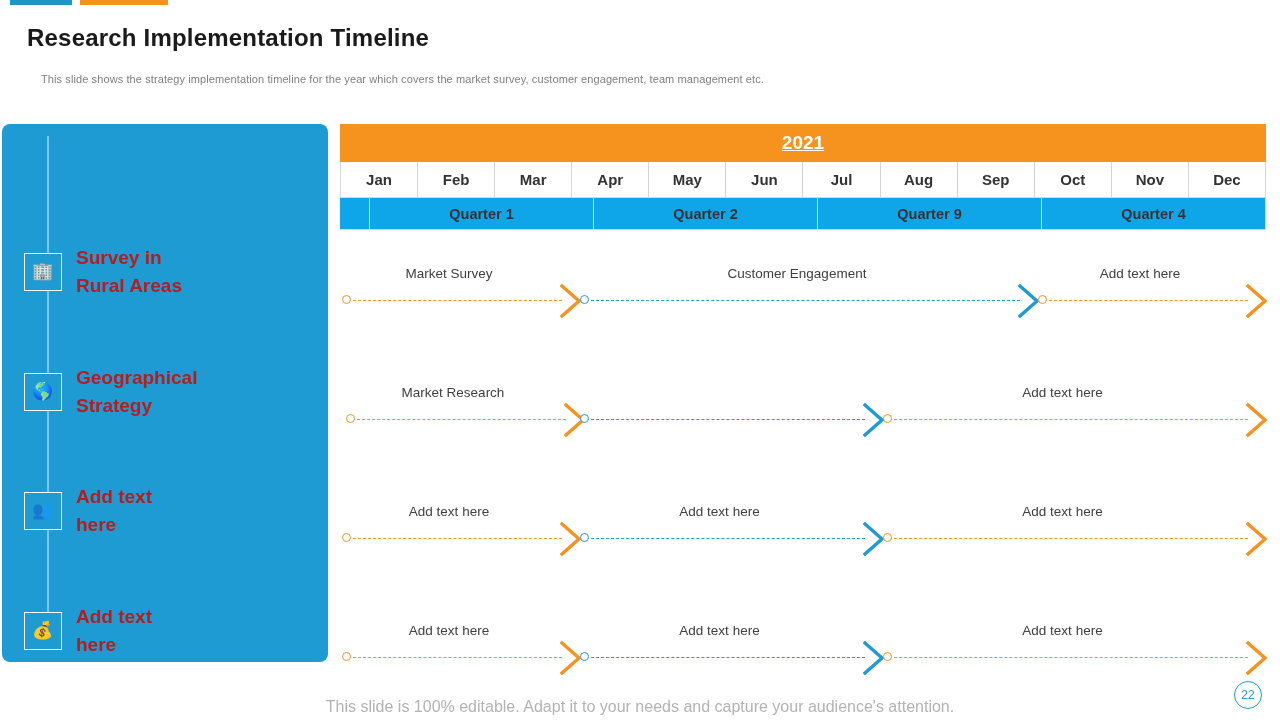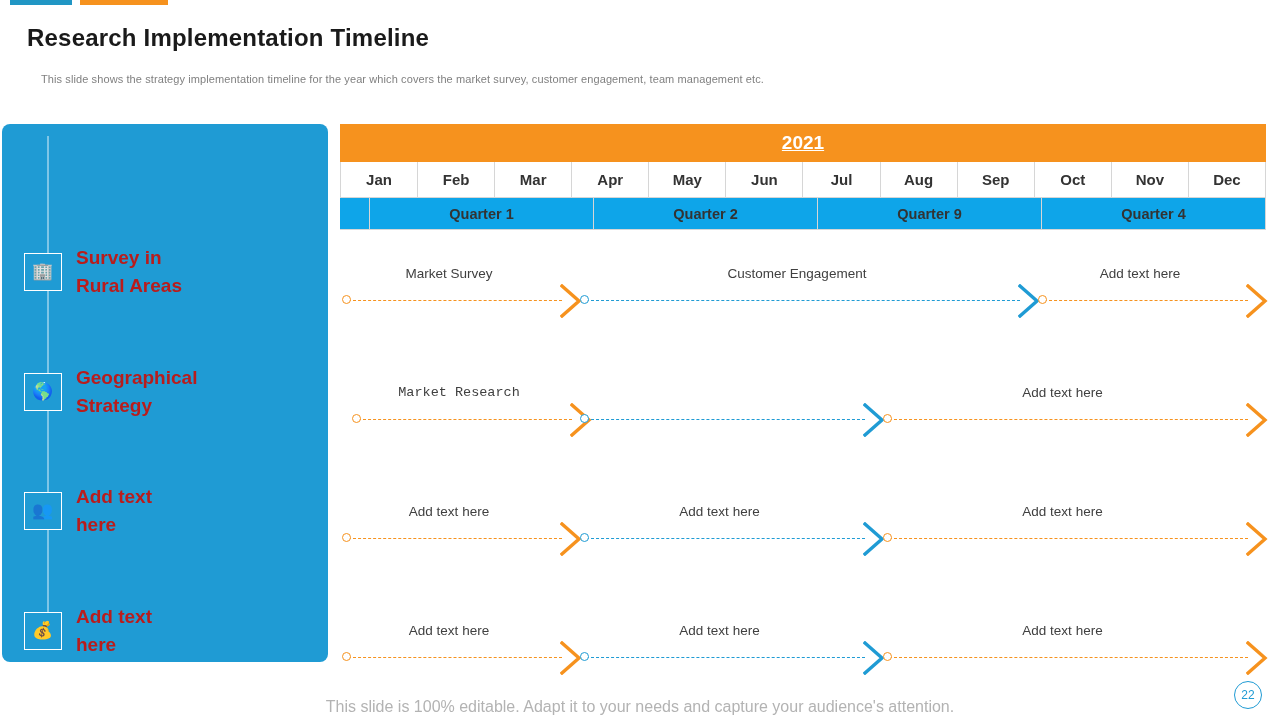--- a/index.html
+++ b/index.html
@@ -215,21 +215,21 @@
             <div class="seg-line"></div>
             <div class="seg-dot"></div>
             <div class="chev">
               <svg width="22" height="34" viewBox="0 0 22 34">
                 <path d="M2 2 L19 17 L2 32" fill="none" stroke="#f6921e" stroke-width="3.4" stroke-linecap="square"></path>
               </svg>
             </div>
           </div>
         </div>
         <div class="row">
-          <div class="seg" style="left: 10px; width: 240px; font-family: Liberation Mono, monospace;">
+          <div class="seg" style="left: 4px; width: 240px;">
             <div class="seg-label">Market Research</div>
             <div class="seg-line"></div>
             <div class="seg-dot"></div>
             <div class="chev">
               <svg width="22" height="34" viewBox="0 0 22 34">
                 <path d="M2 2 L19 17 L2 32" fill="none" stroke="#f6921e" stroke-width="3.4" stroke-linecap="square"></path>
               </svg>
             </div>
           </div>
           <div class="seg" style="left: 238px; width: 305px;">

